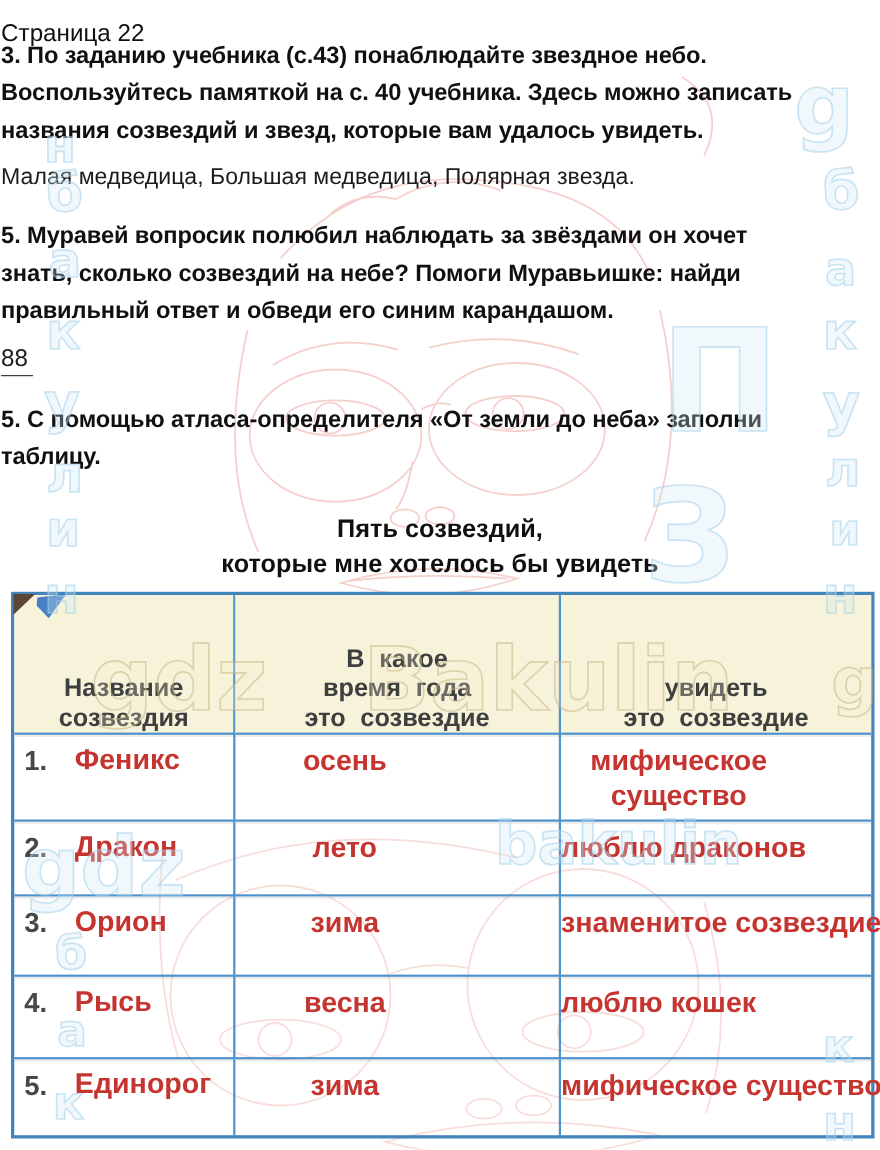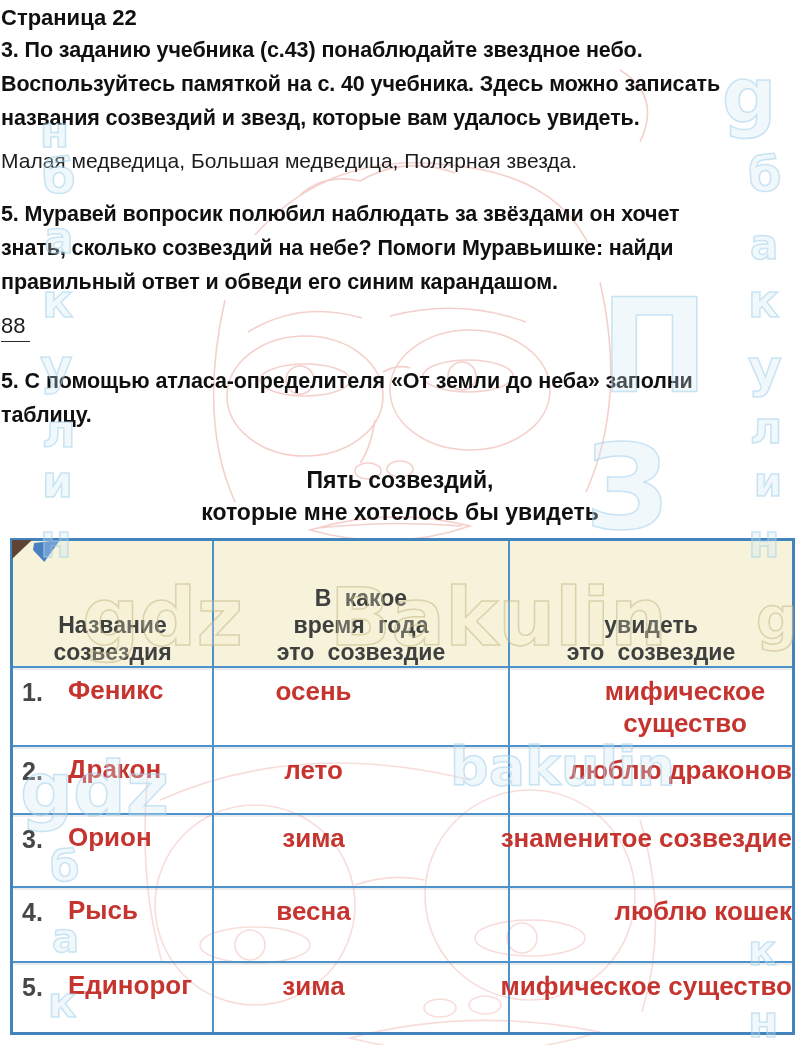--- a/index.html
+++ b/index.html
@@ -13,21 +13,21 @@
   html,body{margin:0;padding:0;}
   body{
     width:800px;height:1045px;position:relative;background:#ffffff;
     font-family:"Liberation Sans", sans-serif;overflow:hidden;
   }
   .page{position:absolute;inset:0;}
   
   .face-wm{position:absolute;left:0;top:0;z-index:0;pointer-events:none;}
   
   .content{position:absolute;inset:0;z-index:1;}
-  .pg-title{position:absolute;top:5px;left:1px;font-size:22px;font-weight:bold;color:var(--ink);white-space:nowrap;}
+  .pg-title{position:absolute;top:17px;left:1px;font-size:22px;font-weight:normal;color:var(--ink);white-space:nowrap;}
   .para{position:absolute;left:1px;font-weight:bold;font-size:21.5px;line-height:34px;color:var(--ink);letter-spacing:-0.1px;white-space:nowrap;}
   .answer{position:absolute;left:1px;font-size:21px;color:#1c1c1c;white-space:nowrap;}
   .ans88{position:absolute;top:313px;left:1px;font-size:22px;color:#1c1c1c;border-bottom:1.8px solid #2a2a2a;padding:0 5px 2px 0;}
   .tbl-title{position:absolute;top:464px;left:0;width:800px;text-align:center;font-weight:bold;font-size:23px;line-height:32px;color:var(--ink);}
   
   .tbl{
     position:absolute;top:538px;left:10px;width:785px;height:497px;
     border:3px solid var(--blue-dark);box-sizing:border-box;
     display:grid;grid-template-columns:201px 296px 1fr;
     grid-template-rows:127px 79px 68px 73px 75px 1fr;
@@ -36,21 +36,21 @@
   .vline{border-right:2px solid var(--blue);}
   .hline{border-bottom:2px solid var(--blue);box-shadow:0 2px 0 rgba(70,70,70,0.10);}
   .head{
     background:var(--cream);color:var(--gray);font-weight:bold;font-size:23px;line-height:27px;
     text-align:center;display:flex;flex-direction:column;justify-content:flex-end;word-spacing:7px;
   }
   .cell-name{display:flex;align-items:flex-start;padding-top:7px;}
   .num{color:#474747;font-weight:bold;font-size:25px;flex:none;width:46px;padding-left:9px;box-sizing:border-box;padding-top:3px;}
   .cname{color:var(--red);font-weight:bold;font-size:26px;margin-left:9px;white-space:nowrap;}
   .cell-season{padding:8px 95px 0 0;text-align:center;color:var(--red);font-weight:bold;font-size:26px;}
-  .cell-reason{display:flex;justify-content:flex-end;align-items:flex-start;padding-top:7px;color:var(--red);font-weight:bold;font-size:26px;line-height:32px;white-space:nowrap;}
+  .cell-reason{display:flex;justify-content:flex-start;align-items:flex-start;padding-top:7px;color:var(--red);font-weight:bold;font-size:26px;line-height:32px;white-space:nowrap;}
   .cell-reason.wrap2{white-space:normal;}
   .wrap2 .rtext{display:block;width:214px;text-align:center;}
   .corner-brown{position:absolute;left:-1px;top:-1px;width:20px;height:19px;background:#5d4434;clip-path:polygon(0 0,100% 0,0 100%);}
   .corner-blue{position:absolute;left:20px;top:-1px;width:27px;height:22px;background:#4a80c2;clip-path:polygon(4% 14%,100% 0,42% 100%,0 46%);}
   
   #wm-letters{position:absolute;inset:0;z-index:6;pointer-events:none;}
   .wm{position:absolute;font-weight:bold;font-family:"DejaVu Sans",sans-serif;line-height:1;}
   .wm.blue{color:rgba(205,231,246,0.30);-webkit-text-stroke:1.5px rgba(163,207,235,0.55);}
   .wm.tan{color:rgba(242,236,206,0.25);-webkit-text-stroke:1.5px rgba(192,180,128,0.50);}
 </style>

